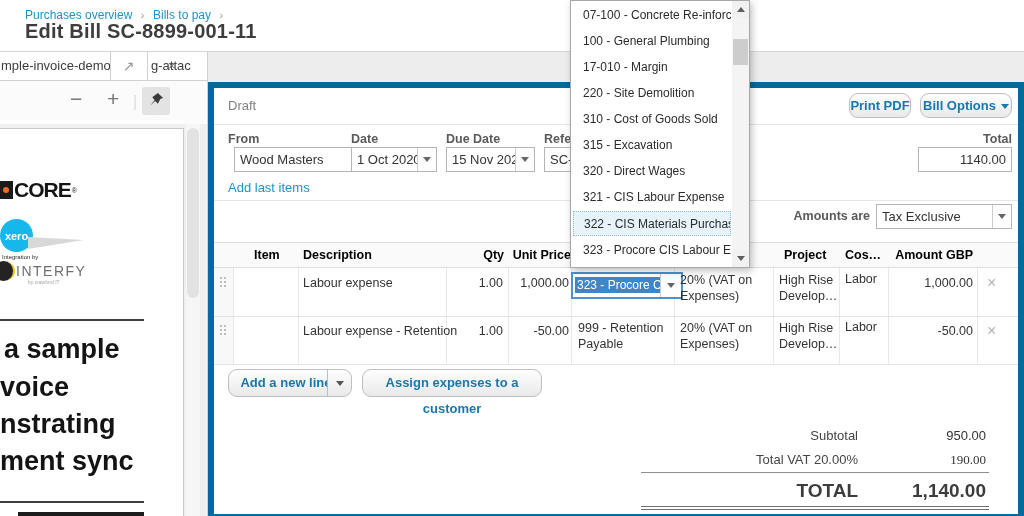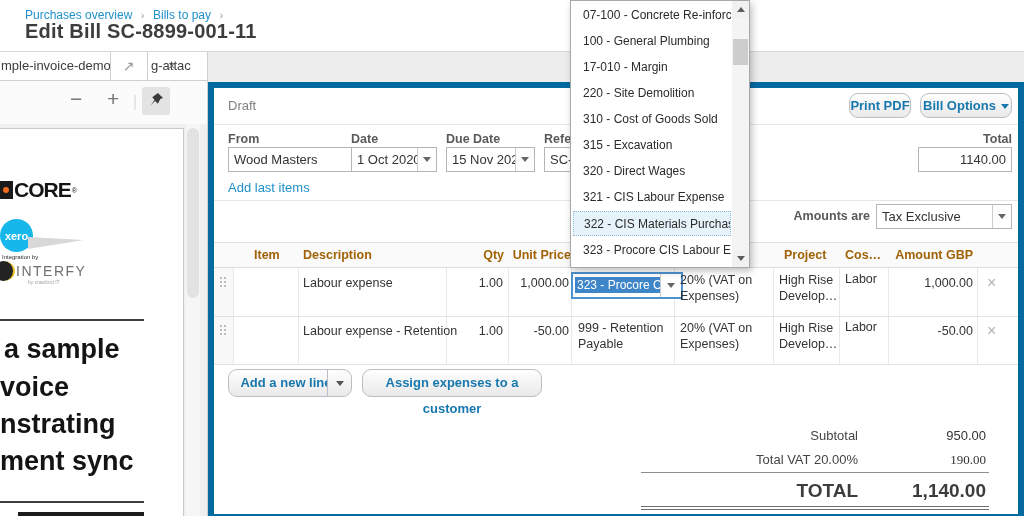--- a/index.html
+++ b/index.html
@@ -46,21 +46,21 @@
   .link{font-size:13px;color:#2191c9;cursor:pointer;}
   .btn{position:absolute;box-sizing:border-box;background:linear-gradient(#fefefe,#e9e9e9);border:1px solid #b9bfc5;border-radius:9px;font-size:13px;font-weight:bold;color:#1878ae;text-align:center;cursor:pointer;}
   .caret{display:inline-block;width:0;height:0;border-left:4px solid transparent;border-right:4px solid transparent;border-top:5px solid #1878ae;margin-left:5px;vertical-align:middle;}
   .input{position:absolute;box-sizing:border-box;background:#fff;border:1px solid #b5b5b5;font-size:13px;color:#333;padding:0 5px;height:25px;font-family:"Liberation Sans","DejaVu Sans",sans-serif;}
   .combo-arrow{position:absolute;right:0;top:0;bottom:0;width:18px;border-left:1px solid #ccc;background:#fdfdfd;display:flex;align-items:center;justify-content:center;}
   .combo-arrow:after{content:"";width:0;height:0;border-left:4px solid transparent;border-right:4px solid transparent;border-top:5px solid #666;}
   .divline{position:absolute;left:0;width:804px;height:1px;background:#e6e6e6;}
 
   
   #thead{position:absolute;left:0;top:154px;width:804px;height:26px;background:#fafafa;border-top:1px solid #ddd;border-bottom:1px solid #ddd;box-sizing:border-box;}
-  .th{position:absolute;top:160px;font-size:12.5px;font-weight:bold;color:#a16207;}
+  .th{position:absolute;top:160px;font-size:12.5px;font-weight:bold;color:#000000;}
   .vline{position:absolute;top:180px;height:96px;width:1px;background:#e8e8e8;}
   .rowline{position:absolute;left:0;width:804px;height:1px;background:#e2e2e2;}
   .cell{position:absolute;font-size:12.5px;color:#333;}
   .num{text-align:right;}
   #dragcol{position:absolute;left:0;top:180px;width:20px;height:96px;background:#f8f8f8;border-right:1px solid #e8e8e8;box-sizing:border-box;}
   .dots{position:absolute;left:6px;width:2px;height:2px;background:#bdbdbd;box-shadow:4px 0 #bdbdbd,0 4px #bdbdbd,4px 4px #bdbdbd,0 8px #bdbdbd,4px 8px #bdbdbd;}
   .removex{position:absolute;font-size:16px;color:#b3b3b3;cursor:pointer;}
 
   
   #acct-combo{position:absolute;left:357px;top:184px;width:112px;height:27px;box-sizing:border-box;border:2px solid #4c92d0;background:#fff;overflow:hidden;}
@@ -156,21 +156,21 @@
       <span>Bill Options</span><span class="caret"></span>
     </div>
     <div class="divline" style="top:36px;"></div>
 
     <div class="abs lbl" style="left:14px;top:44px;">From</div>
     <div class="abs lbl" style="left:137px;top:44px;">Date</div>
     <div class="abs lbl" style="left:232px;top:44px;">Due Date</div>
     <div class="abs lbl" style="left:330px;top:44px;white-space:nowrap;">Reference</div>
     <div class="abs lbl" style="left:598px;top:44px;width:200px;text-align:right;">Total</div>
 
-    <input class="input" style="left: 14px; top: 59px; width: 144px;" value="Wood Masters">
+    <input class="input" style="left: 20px; top: 59px; width: 144px;" value="Wood Masters">
     <div class="input" style="left:137px;top:59px;width:86px;line-height:23px;">
       <span>1 Oct 2020</span>
       <span class="combo-arrow"></span>
     </div>
     <div class="input" style="left:232px;top:59px;width:89px;line-height:23px;">
       <span>15 Nov 2020</span>
       <span class="combo-arrow"></span>
     </div>
     <input class="input" style="left: 330px; top: 59px; width: 72px;" value="SC-88">
     <input class="input num" style="left: 704px; top: 59px; width: 94px; text-align: right;" value="1140.00">

